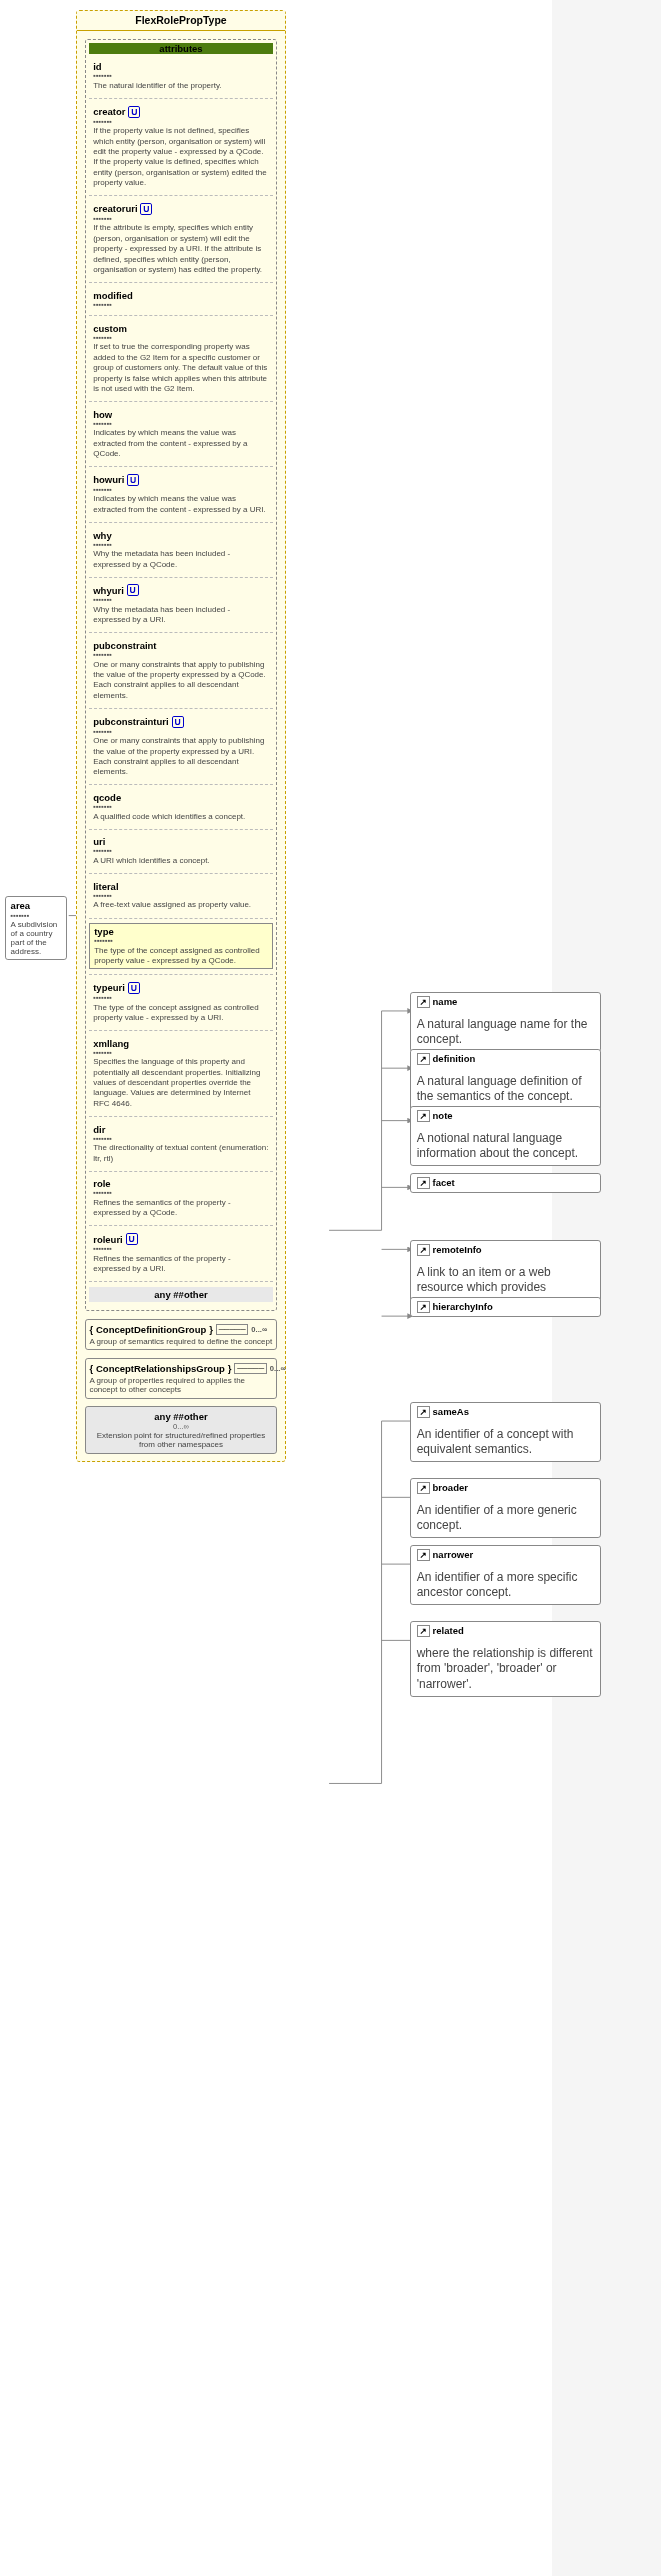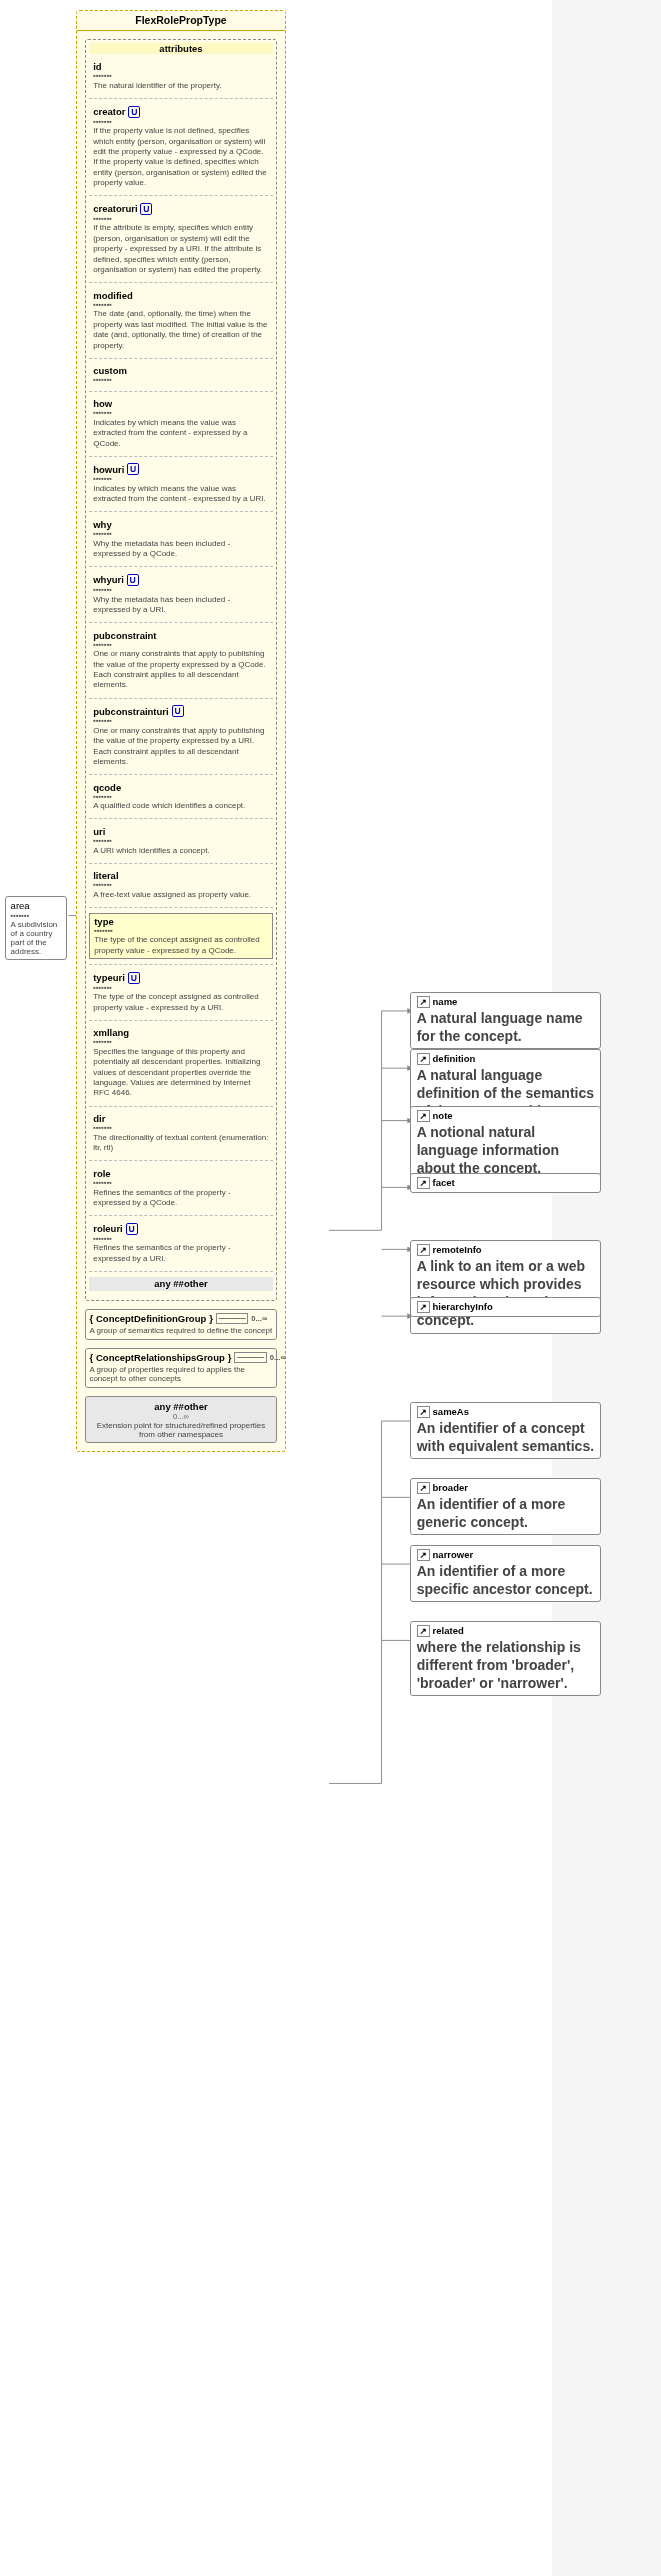--- a/index.html
+++ b/index.html
@@ -43,21 +43,21 @@
       margin: 7.6px;
       border: 1px dashed #888;
       border-radius: 2.9px;
       padding: 3.8px;
     }
 
     .attributes-title {
       text-align: center;
       font-weight: bold;
       font-size: 9.5px;
-      background: #fef9c3;
+      background: #4d7c0f;
       margin-bottom: 3.8px;
     }
 
     
     .prop-item {
       margin: 4.8px 0;
       padding: 1.9px 3.8px;
     }
 
     .prop-name {
@@ -107,25 +107,24 @@
 
     .right-box-name {
       font-weight: bold;
       font-size: 9.5px;
       display: flex;
       align-items: center;
       gap: 2.9px;
     }
 
     .right-box-desc {
-      font-size: 14px;
+      font-size: 12px;
       color: #444;
-      margin-top: 1px;
+      margin-top: 9px;
       line-height: 1.3;
-      font-weight: bold;
     }
 
     
     .area-box {
       position: absolute;
       left: 4.8px;
       top: 896px;
       border: 1px solid #888;
       background: #fff;
       border-radius: 2.9px;
@@ -235,29 +234,29 @@
         <div class="prop-dots">▪▪▪▪▪▪▪</div>
         <div class="prop-desc">If the attribute is empty, specifies which entity (person, organisation or system) will edit the property - expressed by a URI. If the attribute is defined, specifies which entity (person, organisation or system) has edited the property.</div>
       </div>
       <div class="separator"></div>
 
       <div class="prop-item">
         <div class="prop-name">
           <span>modified</span>
         </div>
         <div class="prop-dots">▪▪▪▪▪▪▪</div>
-        <div class="prop-desc">The date (and, optionally, the time) when the property was last modified. The initial value is the date (and, optionally, the time) of creation of the property.</div>
       </div>
       <div class="separator"></div>
 
       <div class="prop-item">
         <div class="prop-name">
           <span>custom</span>
         </div>
         <div class="prop-dots">▪▪▪▪▪▪▪</div>
+        <div class="prop-desc">If set to true the corresponding property was added to the G2 Item for a specific customer or group of customers only. The default value of this property is false which applies when this attribute is not used with the G2 Item.</div>
       </div>
       <div class="separator"></div>
 
       <div class="prop-item">
         <div class="prop-name">
           <span>how</span>
         </div>
         <div class="prop-dots">▪▪▪▪▪▪▪</div>
         <div class="prop-desc">Indicates by which means the value was extracted from the content - expressed by a QCode.</div>
       </div>
@@ -426,21 +425,21 @@
 
     <div style="margin: 7.6px; background:#e8e8e8; border: 1px solid #888; border-radius:2.9px; padding:3.8px; text-align:center;">
       <div style="font-weight:bold; font-size:9.5px;">any ##other</div>
       <div style="font-size:7.6px; color:#555;">0...∞</div>
       <div style="font-size:8px; color:#444;">Extension point for structured/refined properties from other namespaces</div>
     </div>
 
   </div>
 
   <div class="area-box">
-    <div style="font-weight:normal; font-size:9.5px;">area</div>
+    <div style="font-weight:bold; font-size:9.5px;">area</div>
     <div style="font-size:7.6px; color:#555;">▪▪▪▪▪▪▪</div>
     <div style="font-size:8px; color:#444;">A subdivision of a country part of the address.</div>
   </div>
 
   <div class="right-box" style="left:410px; top:992px; width:191px;">
     <div class="right-box-name">
       <span style="border:1px solid #888; padding:0 1.9px; font-size:8.6px;">↗</span>
       <span>name</span>
     </div>
     <div class="right-box-desc">A natural language name for the concept.</div>

